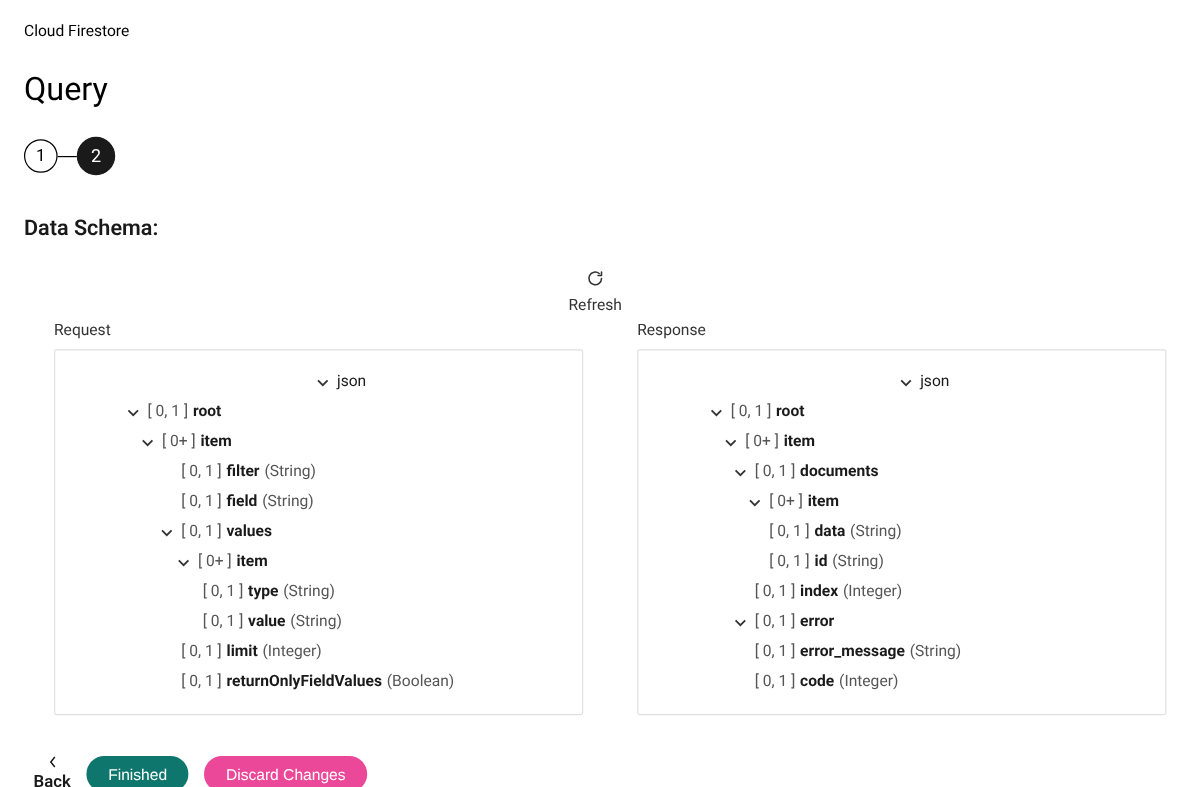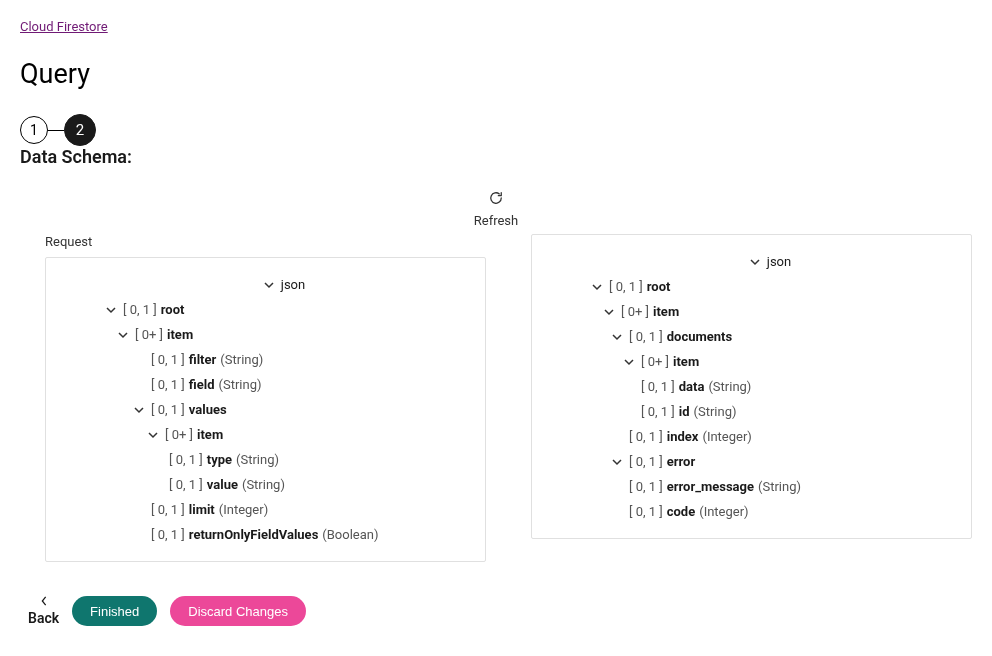--- a/index.html
+++ b/index.html
@@ -7,22 +7,21 @@
       font-family: -apple-system, BlinkMacSystemFont, "Segoe UI", Roboto, "Helvetica Neue", Arial, sans-serif;
       background: #fff;
       color: #1a1a1a;
       width: 992px;
       height: 656px;
       padding: 18px 20px;
       font-size: 14px;
     }
     .breadcrumb {
       font-size: 13px;
-      color: #701a75;
-      text-decoration: underline;
+      color: #000000;
       cursor: pointer;
     }
     .page-title {
       font-size: 27px;
       font-weight: 400;
       color: #000;
       margin-top: 24px;
     }
     .stepper {
       display: flex;
@@ -52,20 +51,21 @@
       font-size: 15px;
     }
     .step-line {
       width: 16px;
       height: 1px;
       background: #000;
     }
     .section-heading {
       font-size: 18px;
       font-weight: 600;
+      margin-top: 34px;
       color: #1a1a1a;
     }
     .refresh-row {
       display: flex;
       justify-content: flex-end;
       align-items: center;
       margin-top: 24px;
       gap: 8px;
       color: #333;
       font-size: 13px;
@@ -310,20 +310,21 @@
           <span class="card">[ 0, 1 ]</span>
           <span class="name">returnOnlyFieldValues</span>
           <span class="type">(Boolean)</span>
         </div>
 
       </div>
     </div>
   </div>
 
   <div class="col">
+    <div class="col-heading">Response</div>
     <div class="panel">
       <div class="tree">
 
         <div class="node d0">
           <span class="chev">
               <svg viewBox="0 0 10 10">
                 <path d="M1 3 L5 7 L9 3" fill="none" stroke="#333" stroke-width="1.5"></path>
               </svg>
             </span>
           <span>json</span>

